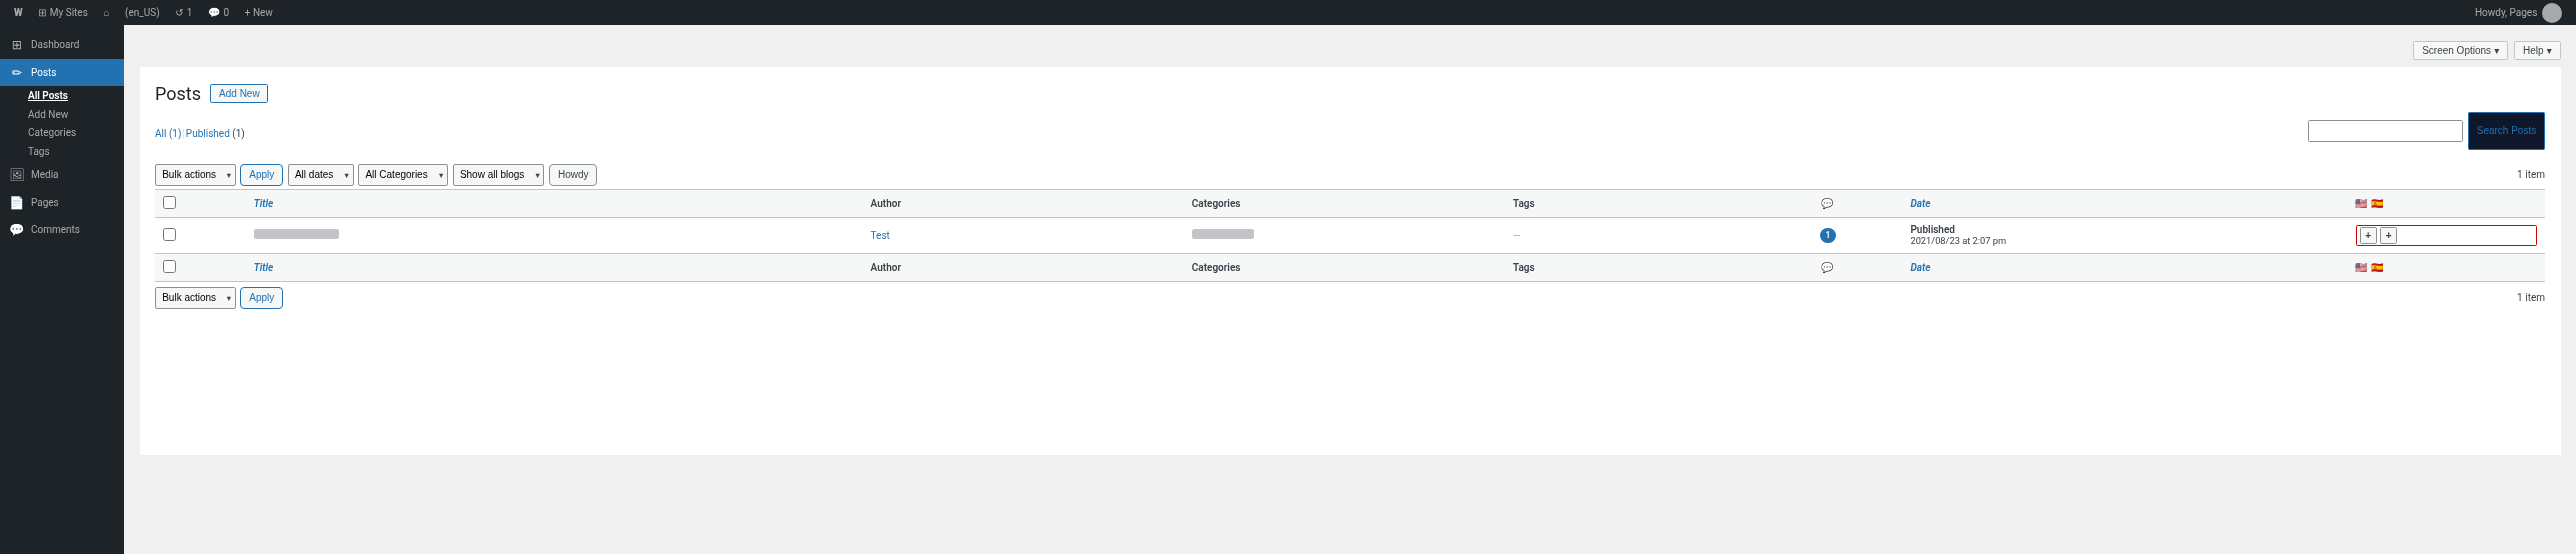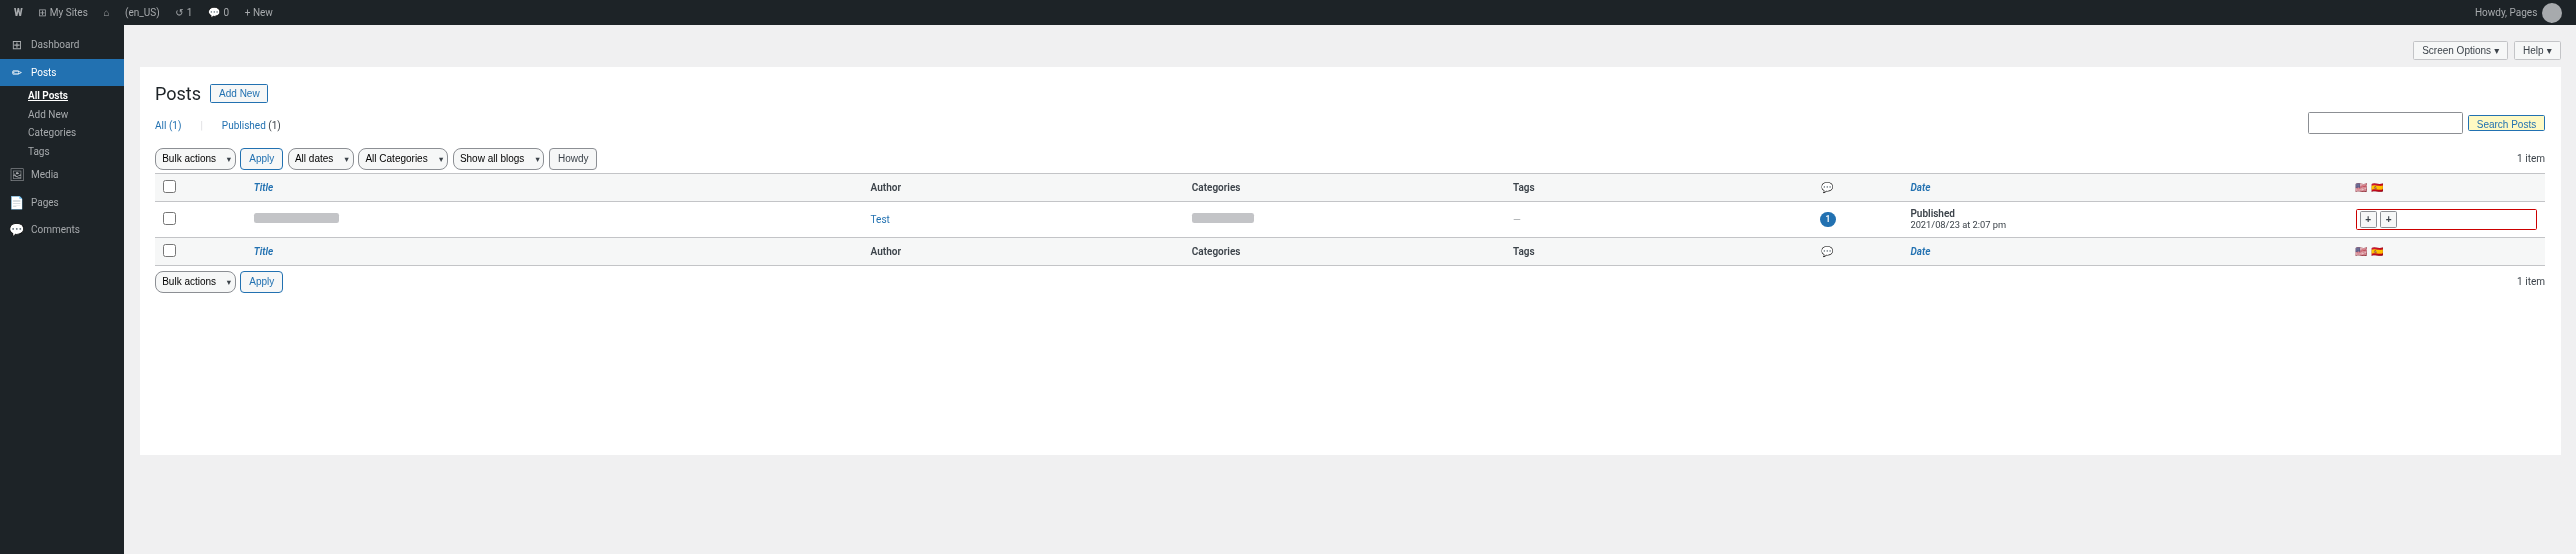--- a/index.html
+++ b/index.html
@@ -125,21 +125,21 @@
       color: #3c434a;
       display: flex;
       align-items: center;
       gap: 3.1px;
     }
 
     
     .subsubsub {
       display: flex;
       align-items: center;
-      gap: 19px;
+      gap: 1px;
       margin-bottom: 3px;
       font-size: 10px;
     }
     .subsubsub a { color: #2271b1; text-decoration: none; }
     .subsubsub .separator { color: #dcdcde; }
 
     
     .search-box {
       display: flex;
       align-items: center;
@@ -149,44 +149,44 @@
     }
     .search-input {
       border: 0.8px solid #8c8f94;
       padding: 3.1px 6.2px;
       font-size: 10px;
       border-radius: 1.6px;
       width: 155px;
       height: 22px;
     }
     .search-btn {
-      background: #fef9c3;
+      background: #0f172a;
       border: 0.8px solid #2271b1;
       color: #2271b1;
       padding: 3.1px 7.8px;
       border-radius: 1.6px;
       cursor: pointer;
       font-size: 10px;
-      height: 16px;
+      height: 38px;
     }
 
     
     .tablenav {
       display: flex;
       align-items: center;
       gap: 4.7px;
       margin-bottom: 3.1px;
       clear: both;
     }
     .tablenav select, .tablenav .bulk-select {
       border: 0.8px solid #8c8f94;
       background: #f6f7f7;
       padding: 3.1px 18.6px 3.1px 6.2px;
       font-size: 10px;
-      border-radius: 8px;
+      border-radius: 2px;
       height: 22px;
       appearance: none;
       -webkit-appearance: none;
       cursor: pointer;
       position: relative;
     }
     .select-wrap {
       position: relative;
       display: inline-block;
     }

